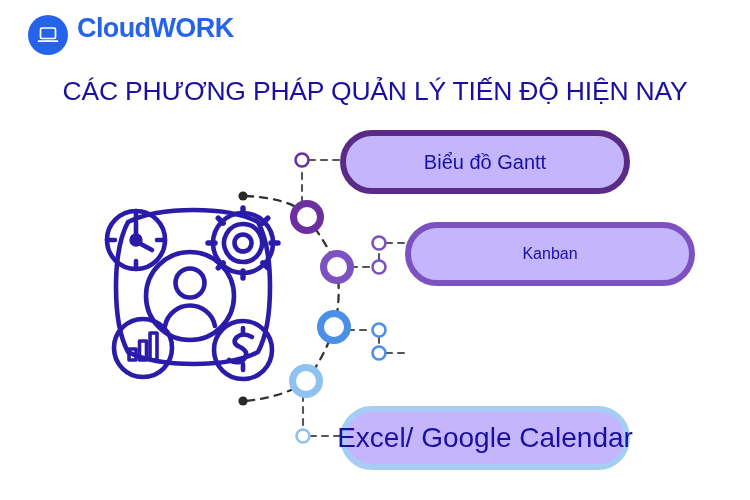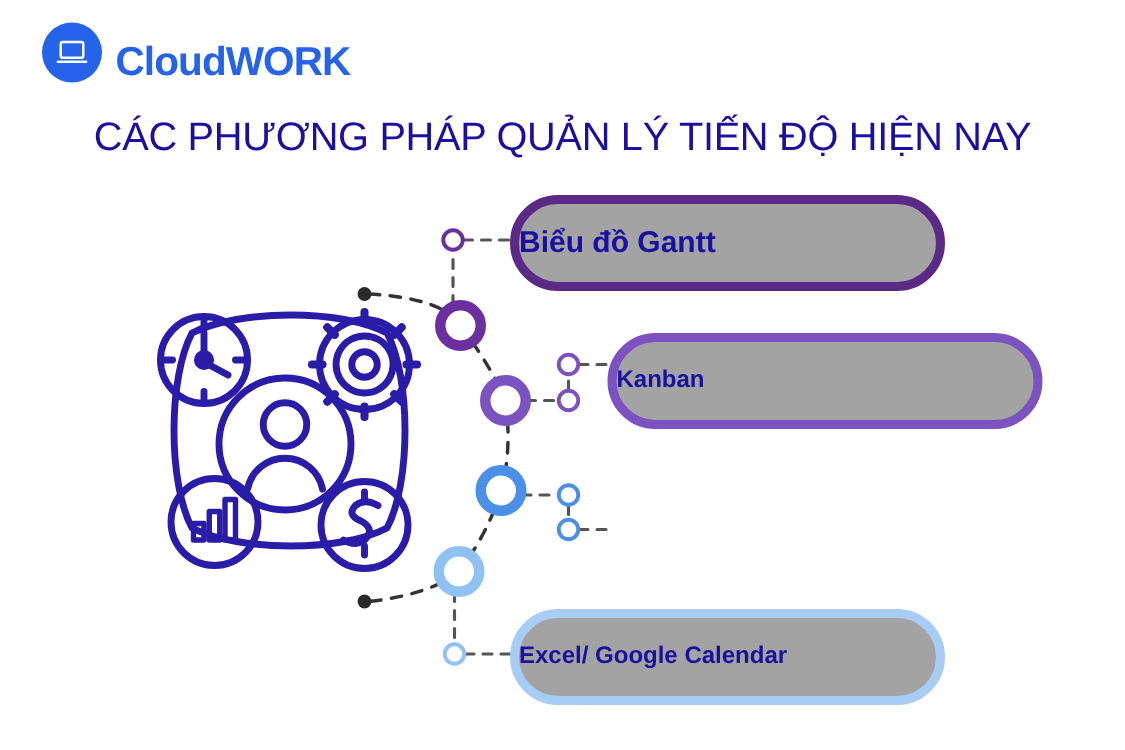--- a/index.html
+++ b/index.html
@@ -8,21 +8,21 @@
     background:#ffffff;
     font-family:"Liberation Sans","DejaVu Sans",sans-serif;
     overflow:hidden;
     position:relative;
   }
   #stage{position:absolute;left:0;top:0;width:750px;height:500px;}
 
   
   .logo-wrap{
     position:absolute;left:28px;top:15px;
-    display:flex;align-items:flex-end;gap:9px;
+    display:flex;align-items:flex-start;gap:9px;
   }
   .logo-mark{
     width:40px;height:40px;border-radius:50%;
     background:#2563EB;
     display:flex;align-items:center;justify-content:center;
     flex:0 0 auto;
   }
   .logo-text{
     font-size:27px;font-weight:bold;color:#2563EB;
     letter-spacing:-0.6px;line-height:1;white-space:nowrap;
@@ -39,26 +39,26 @@
     line-height:1.15;
   }
 
   
   #art{position:absolute;left:0;top:0;width:750px;height:500px;}
 
   
   .pill{
     position:absolute;
     box-sizing:border-box;
-    background:#a3a3a3;
+    background:#c4b5fd;
     border-style:solid;
     border-radius:999px;
-    display:flex;align-items:center;justify-content:flex-start;
+    display:flex;align-items:center;justify-content:center;
     color:#1A0FA0;
-    font-weight:bold;
+    font-weight:normal;
     white-space:nowrap;
   }
   .pill-label{pointer-events:none;}
 </style>
 </head>
 <body>
 
 <div id="stage">
 
   <div class="logo-wrap">
@@ -164,17 +164,17 @@
       <circle cx="303" cy="436" r="6.5" stroke="#8FC2F2"></circle>
     </g>
   </svg>
 
   <div class="pill" id="pill0" style="left: 340px; top: 130px; width: 290px; height: 64px; border-width: 6px; border-color: rgb(91, 42, 134); font-size: 20px;">
     <span class="pill-label">Biểu đồ Gantt</span>
   </div>
   <div class="pill" id="pill1" style="left: 405px; top: 222px; width: 290px; height: 64px; border-width: 6px; border-color: rgb(123, 82, 192); font-size: 16px;">
     <span class="pill-label">Kanban</span>
   </div>
-  <div class="pill" id="pill3" style="left: 340px; top: 406px; width: 290px; height: 64px; border-width: 6px; border-color: rgb(167, 205, 245); font-size: 16px;">
+  <div class="pill" id="pill3" style="left: 340px; top: 406px; width: 290px; height: 64px; border-width: 6px; border-color: rgb(167, 205, 245); font-size: 28px;">
     <span class="pill-label">Excel/ Google Calendar</span>
   </div>
 
 </div>
 
 </body></html>

